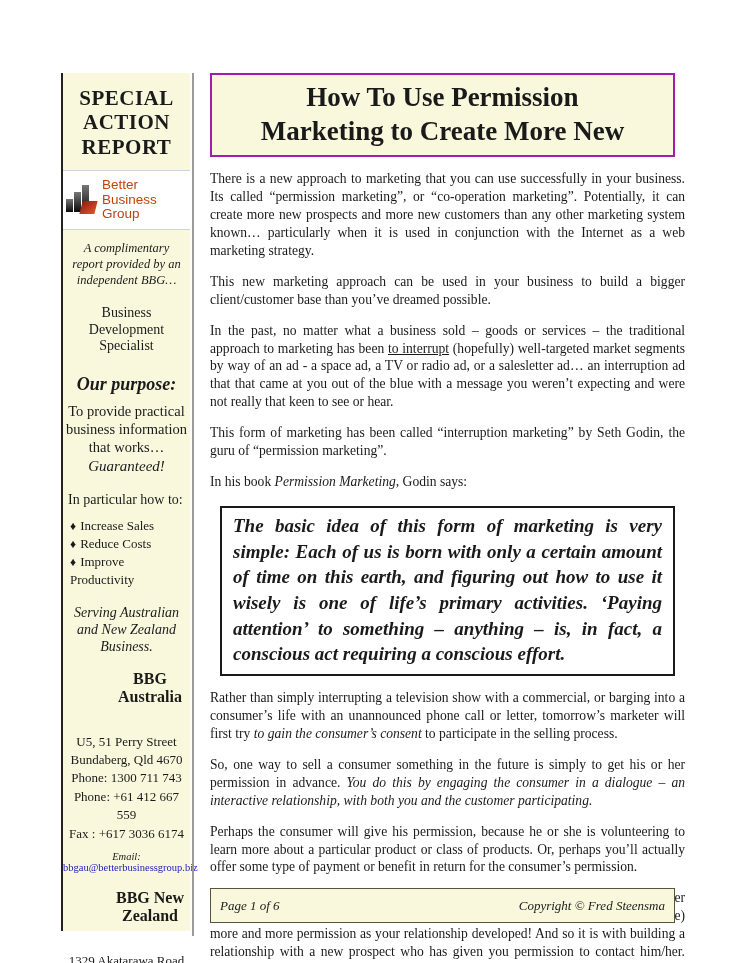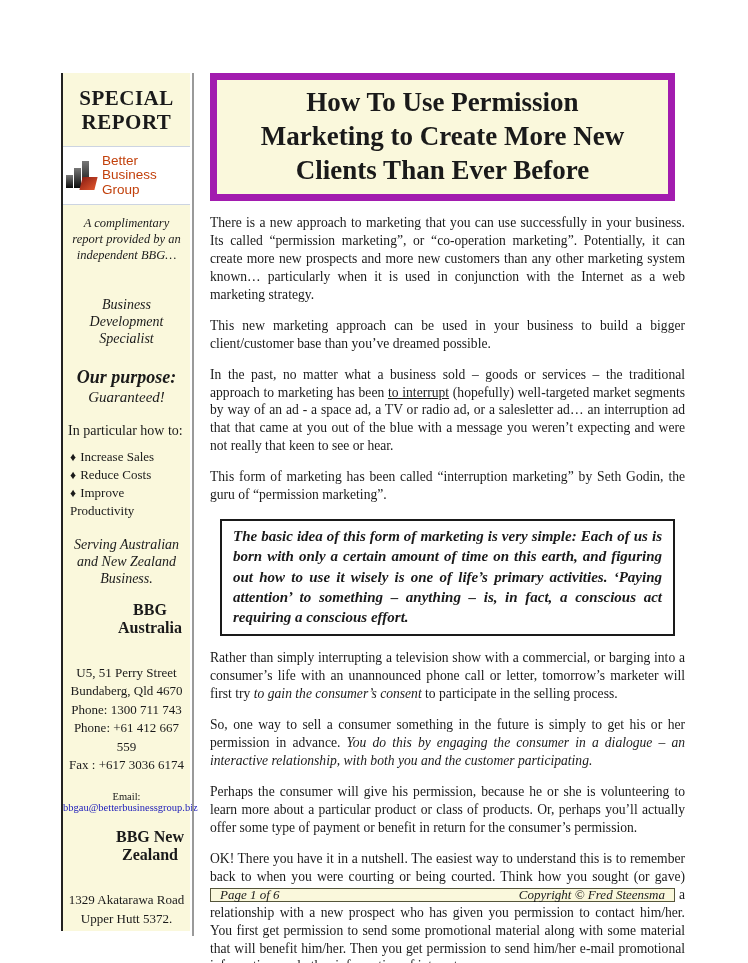--- a/index.html
+++ b/index.html
@@ -18,76 +18,78 @@
   .logo-icon{position:relative;width:30px;height:32px;flex:0 0 auto;}
   .logo-icon .bar{position:absolute;bottom:4px;width:7px;background:linear-gradient(#777,#0a0a0a);}
   .logo-icon .b1{left:0;height:13px;}
   .logo-icon .b2{left:8px;height:20px;}
   .logo-icon .b3{left:16px;height:27px;}
   .logo-icon .red{position:absolute;right:0;bottom:2px;width:15px;height:13px;
                   background:linear-gradient(135deg,#8c1f14,#e0542c);transform:skewX(-14deg);}
   .logo-text{color:#c2410c;font-family:"Liberation Sans",sans-serif;font-size:13.5px;
              line-height:1.08;text-align:left;}
   .tagline{font-style:italic;font-size:12.5px;line-height:1.28;margin:10px 5px 0;}
-  .role{font-style:italic;font-size:14px;line-height:1.2;margin:34px 3px 0;}
+  .role{font-size:14px;line-height:1.2;margin:17px 3px 0;}
   .purpose-heading{font-size:18px;font-weight:bold;font-style:italic;margin-top:19px;}
   .purpose-text{font-size:14.5px;line-height:1.25;margin:7px 2px 0;}
   .guaranteed{font-style:italic;font-size:15px;margin-top:1px;}
   .how-heading{font-size:14px;text-align:left;margin:17px 0 0 5px;}
   .bullets{text-align:left;margin:9px 0 0 7px;font-size:13px;line-height:1.4;}
   .bullet-row .dia{font-size:12px;margin-right:4px;}
   .company{font-weight:bold;font-size:12.5px;line-height:1.25;margin:15px 14px 0;}
   .serving{font-style:italic;font-size:14px;line-height:1.22;margin:15px 2px 0;text-align:center;}
   .bbg-heading{font-weight:bold;font-size:16px;margin-top:14px;margin-left:47px;}
   .addr{font-size:13px;line-height:1.42;margin-top:27px;}
-  .email-label{font-size:10.5px;margin-top:16px;}
+  .email-label{font-style:italic;font-size:10.5px;margin-top:8px;}
   .email{color:#2222bb;font-size:10.5px;line-height:1.2;cursor:pointer;}
 
   
   .main{position:absolute;left:210px;top:73px;width:475px;}
-  .title-box{border:7px solid #a21caf;background:#faf8dc;box-sizing:border-box;width:465px;
+  .title-box{border:2px solid #a21caf;background:#faf8dc;box-sizing:border-box;width:465px;
              text-align:center;font-weight:bold;font-size:27px;line-height:1.26;padding:5px 0 7px;}
   .body-p{font-size:13.6px;line-height:1.32;text-align:justify;margin:13px 0 0;}
   .seg-underline{text-decoration:underline;}
   .seg-italic{font-style:italic;}
   .quote-box{border:2px solid #1a1a1a;margin:15px 10px 2px 10px;padding:5px 11px 7px;
-             font-weight:bold;font-style:italic;font-size:15px;line-height:1.35;text-align:justify;}
+             font-weight:bold;font-style:italic;font-size:19px;line-height:1.35;text-align:justify;}
 
   
-  .footer{position:absolute;left:210px;top:888px;width:465px;box-sizing:border-box;height:14px;
+  .footer{position:absolute;left:210px;top:888px;width:465px;box-sizing:border-box;height:35px;
           background:#faf8dc;border:1px solid #55553a;display:flex;align-items:center;
           justify-content:space-between;padding:0 9px;font-style:italic;font-size:13px;}
 </style>
 </head>
 <body>
 
 <div class="page">
 
   <aside class="sidebar">
     <div class="report-title">
       <div>SPECIAL</div>
+      <div>ACTION</div>
       <div>REPORT</div>
     </div>
 
     <div class="logo-box">
       <div class="logo-icon">
         <span class="bar b1"></span>
           <span class="bar b2"></span>
           <span class="bar b3"></span>
           <span class="red"></span>
       </div>
       <div class="logo-text">
         <div>Better Business</div>
         <div>Group</div>
       </div>
     </div>
 
     <div class="tagline">A complimentary report provided by an independent BBG…</div>
     <div class="role">Business Development Specialist</div>
     <div class="purpose-heading">Our purpose:</div>
+    <div class="purpose-text">To provide practical business information that works…</div>
     <div class="guaranteed">Guaranteed!</div>
     <div class="how-heading">In particular how to:</div>
 
     <div class="bullets">
       <div class="bullet-row">
         <span class="dia">♦</span><span>Increase Sales</span>
       </div>
       <div class="bullet-row">
         <span class="dia">♦</span><span>Reduce Costs</span>
       </div>
@@ -117,27 +119,27 @@
     </div>
 
   </aside>
 
   <div class="vrule"></div>
 
   <main class="main">
     <div class="title-box">
       <div>How To Use Permission</div>
       <div>Marketing to Create More New</div>
-      <div>Clients Than Ever Before</div>
     </div>
 
     <p class="body-p">There is a new approach to marketing that you can use successfully in your business. Its called “permission marketing”, or “co-operation marketing”. Potentially, it can create more new prospects and more new customers than any other marketing system known… particularly when it is used in conjunction with the Internet as a web marketing strategy.</p>
     <p class="body-p">This new marketing approach can be used in your business to build a bigger client/customer base than you’ve dreamed possible.</p>
     <p class="body-p"><span>In the past, no matter what a business sold – goods or services – the traditional approach to marketing has been </span><span class="seg-underline">to interrupt</span><span> (hopefully) well-targeted market segments by way of an ad -  a space ad, a TV or radio ad, or a salesletter ad…  an interruption ad that that came at you out of the blue with a message you weren’t expecting and were not really that keen to see or hear.</span></p>
     <p class="body-p">This form of marketing has been called “interruption marketing” by Seth Godin, the guru of “permission marketing”.</p>
+    <p class="body-p"><span>In his book </span><span class="seg-italic">Permission Marketing</span><span>, Godin says:</span></p>
 
     <div class="quote-box">The basic idea of this form of marketing is very simple: Each of us is born with only a certain amount of time on this earth, and figuring out how to use it wisely is one of life’s primary activities.  ‘Paying attention’ to something – anything – is, in fact, a conscious act requiring a conscious effort.</div>
 
     <p class="body-p"><span>Rather than simply interrupting a television show with a commercial, or barging into a consumer’s life with an unannounced phone call or letter, tomorrow’s marketer will first try </span><span class="seg-italic">to gain the consumer’s consent</span><span> to participate in the selling process.</span></p>
     <p class="body-p"><span>So, one way to sell a consumer something in the future is simply to get his or her permission in advance.  </span><span class="seg-italic">You do this by engaging the consumer in a dialogue – an interactive relationship, with both you and the customer participating.</span></p>
     <p class="body-p">Perhaps the consumer will give his permission, because he or she is volunteering to learn more about a particular product or class of products.  Or, perhaps you’ll actually offer some type of payment or benefit in return for the consumer’s permission.</p>
     <p class="body-p">OK!  There you have it in a nutshell.  The easiest way to understand this is to remember back to when you were courting or being courted.  Think how you sought (or gave) more and more permission as your relationship developed! And so it is with building a relationship with a new prospect who has given you permission to contact him/her.  You first get permission to send some promotional material along with some material that will benefit him/her.  Then you get permission to send him/her e-mail promotional information, and other information of interest.</p>
   </main>
 
   <footer class="footer">

